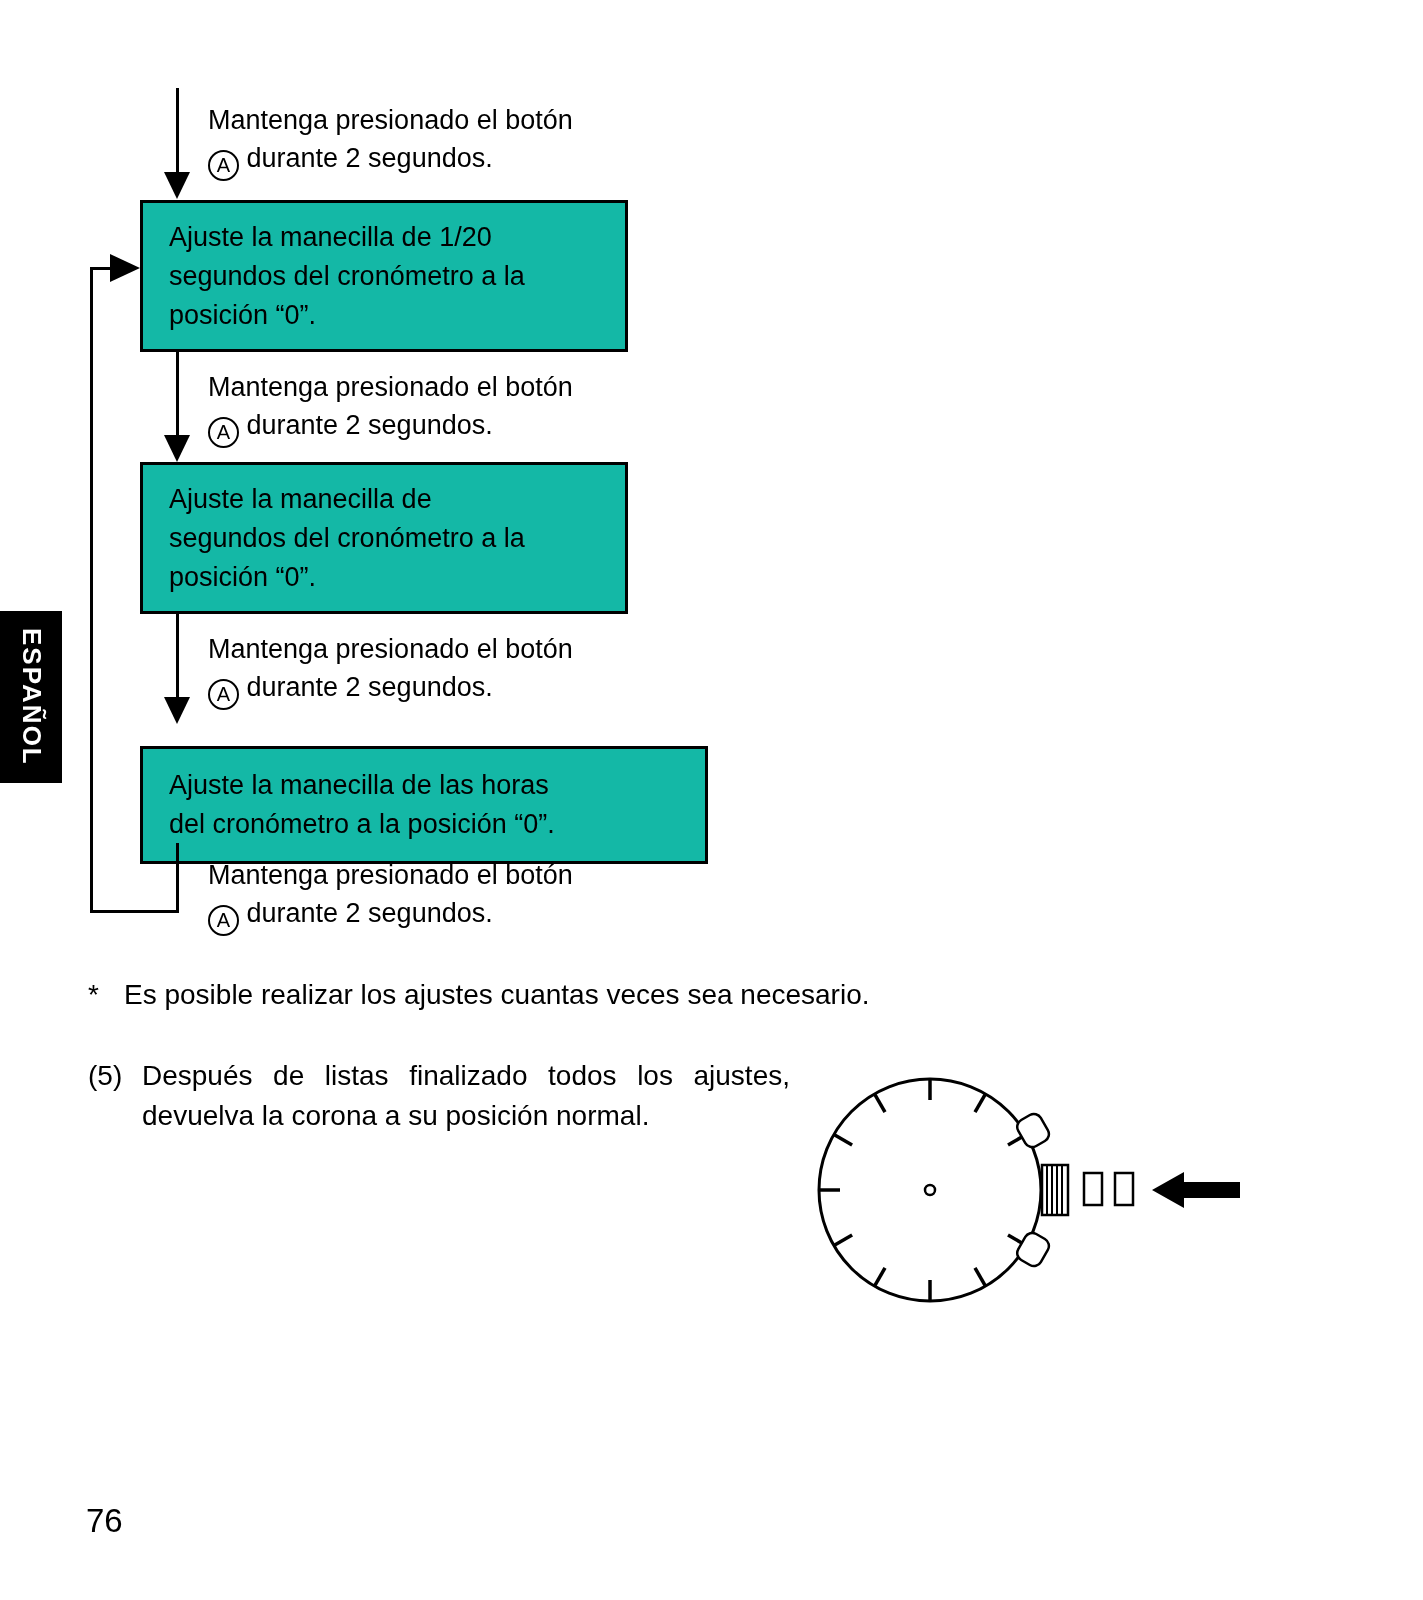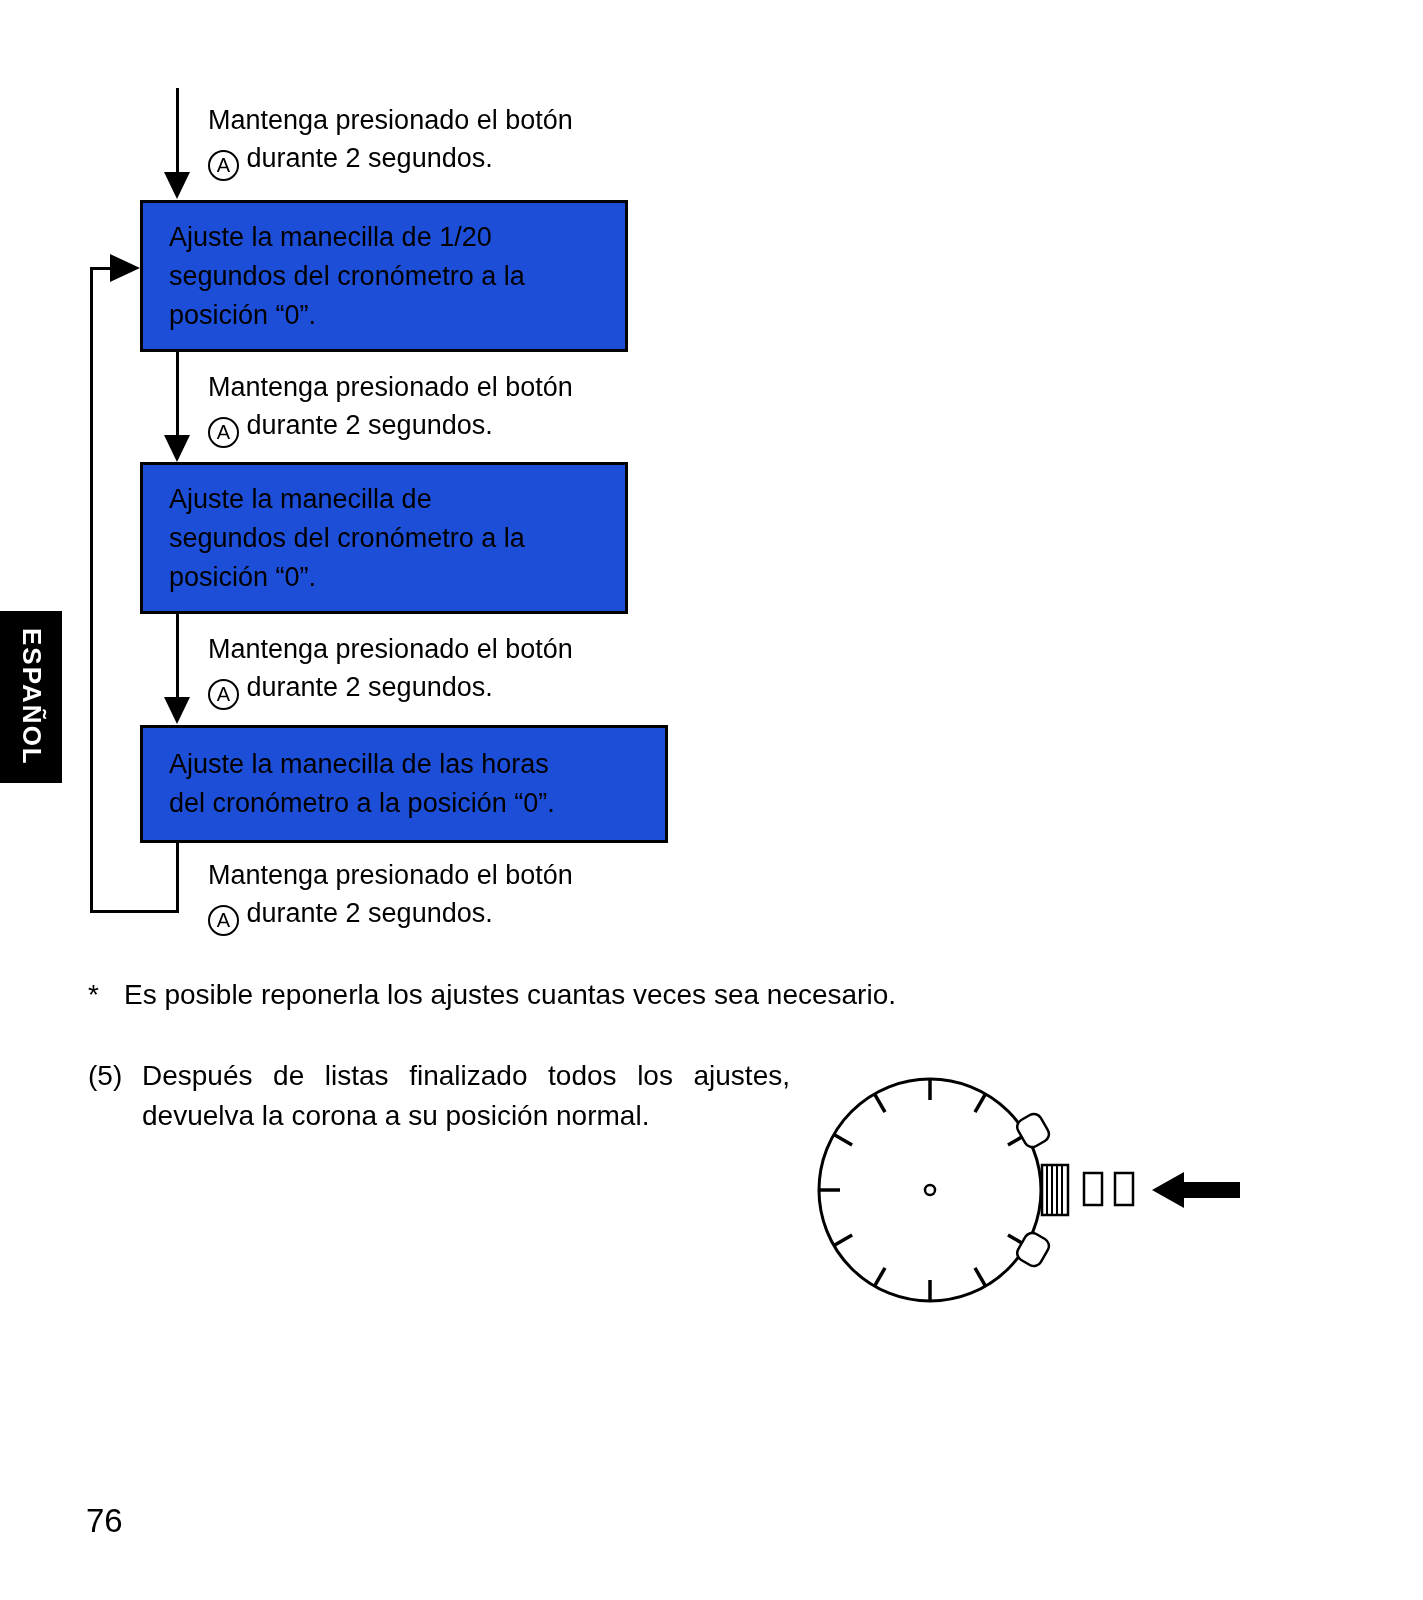--- a/index.html
+++ b/index.html
@@ -23,21 +23,21 @@
   }
   .arrow-right {
     position: absolute; width: 0; height: 0;
     border-top: 14px solid transparent;
     border-bottom: 14px solid transparent;
     border-left: 30px solid #000;
   }
   .flow-box {
     position: absolute;
     border: 3px solid #000;
-    background: #1d4ed8;
+    background: #14b8a6;
     display: flex;
     align-items: center;
   }
   .flow-box .box-text {
     padding: 0 18px 0 26px;
     font-size: 27px;
     line-height: 39px;
     white-space: pre-line;
   }
   .hold-label { position: absolute; font-size: 27px; line-height: 38px; width: 440px; }
@@ -120,39 +120,39 @@
   </div>
 
   <div class="vline" style="left:176px; top:614px; height:84px"></div>
   <div class="arrow-down" style="left:164px; top:697px"></div>
   <div class="hold-label" style="left:208px; top:630px">
     <span>Mantenga presionado el botón</span><br>
     <span class="circled">A</span>
     <span>durante 2 segundos.</span>
   </div>
 
-  <div class="flow-box" style="left:140px; top:725px; width:528px; height:118px">
+  <div class="flow-box" style="left:140px; top:746px; width:568px; height:118px">
     <div class="box-text">Ajuste la manecilla de las horas
 del cronómetro a la posición “0”.</div>
   </div>
 
   <div class="vline" style="left:176px; top:843px; height:70px"></div>
   <div class="hold-label" style="left:208px; top:856px">
     <span>Mantenga presionado el botón</span><br>
     <span class="circled">A</span>
     <span>durante 2 segundos.</span>
   </div>
   <div class="hline" style="left:90px; top:910px; width:89px"></div>
   <div class="vline" style="left:90px; top:267px; height:646px"></div>
   <div class="hline" style="left:90px; top:267px; width:30px"></div>
   <div class="arrow-right" style="left:110px; top:254px"></div>
 
   <div class="footnote" style="left:88px; top:976px">
     <span class="marker">*</span>
-    <span>Es posible reponerla los ajustes cuantas veces sea necesario.</span>
+    <span>Es posible realizar los ajustes cuantas veces sea necesario.</span>
   </div>
 
   <div class="step5" style="left:88px; top:1056px">
     <span class="marker">(5)</span>
     <span class="text">Después de listas finalizado todos los ajustes, devuelva la corona a su posición normal.</span>
   </div>
 
   <svg class="watch" width="430" height="250" viewBox="0 0 430 250">
     <g>
       <circle cx="118" cy="127" r="111" fill="none" stroke="#000" stroke-width="3"></circle>

